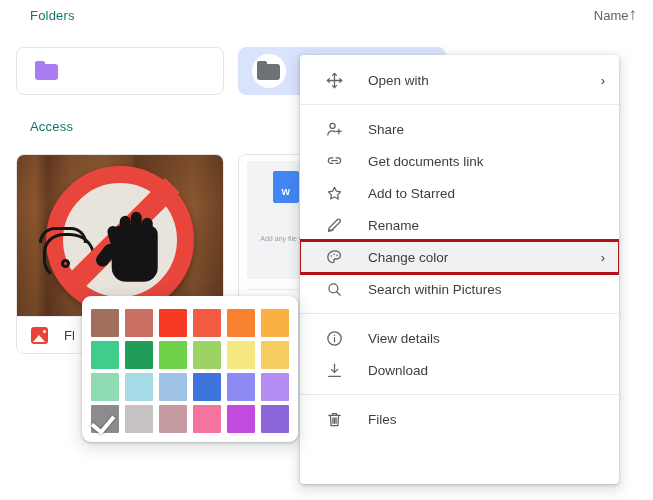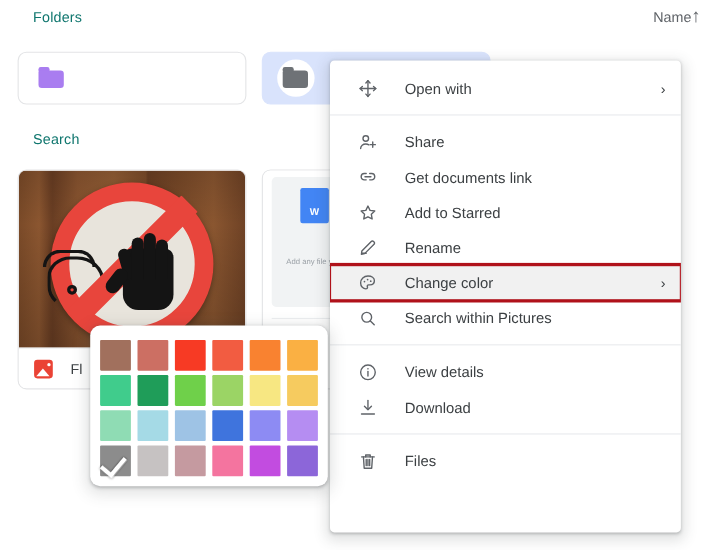--- a/index.html
+++ b/index.html
@@ -282,21 +282,21 @@
   <div class="folder-chip" id="folder-chip-1">
     <span id="folder-ico-1-wrap">
       <span class="folder-ico" id="folder-ico-1">
         <span class="tab"></span>
           <span class="body"></span>
       </span>
     </span>
     <span class="folder-name">Pictures</span>
   </div>
 
-  <div class="section-label" id="files-label">Search</div>
+  <div class="section-label" id="files-label">Access</div>
 
   <div class="file-card" id="file-card-0">
     <div class="thumb">
       <div class="wood"></div>
       <div class="sign"></div>
       <div class="doodle"></div>
       <div class="doodle-hat"></div>
       <div class="doodle-eye"></div>
       <div class="slash"></div>
       <div class="hand">

